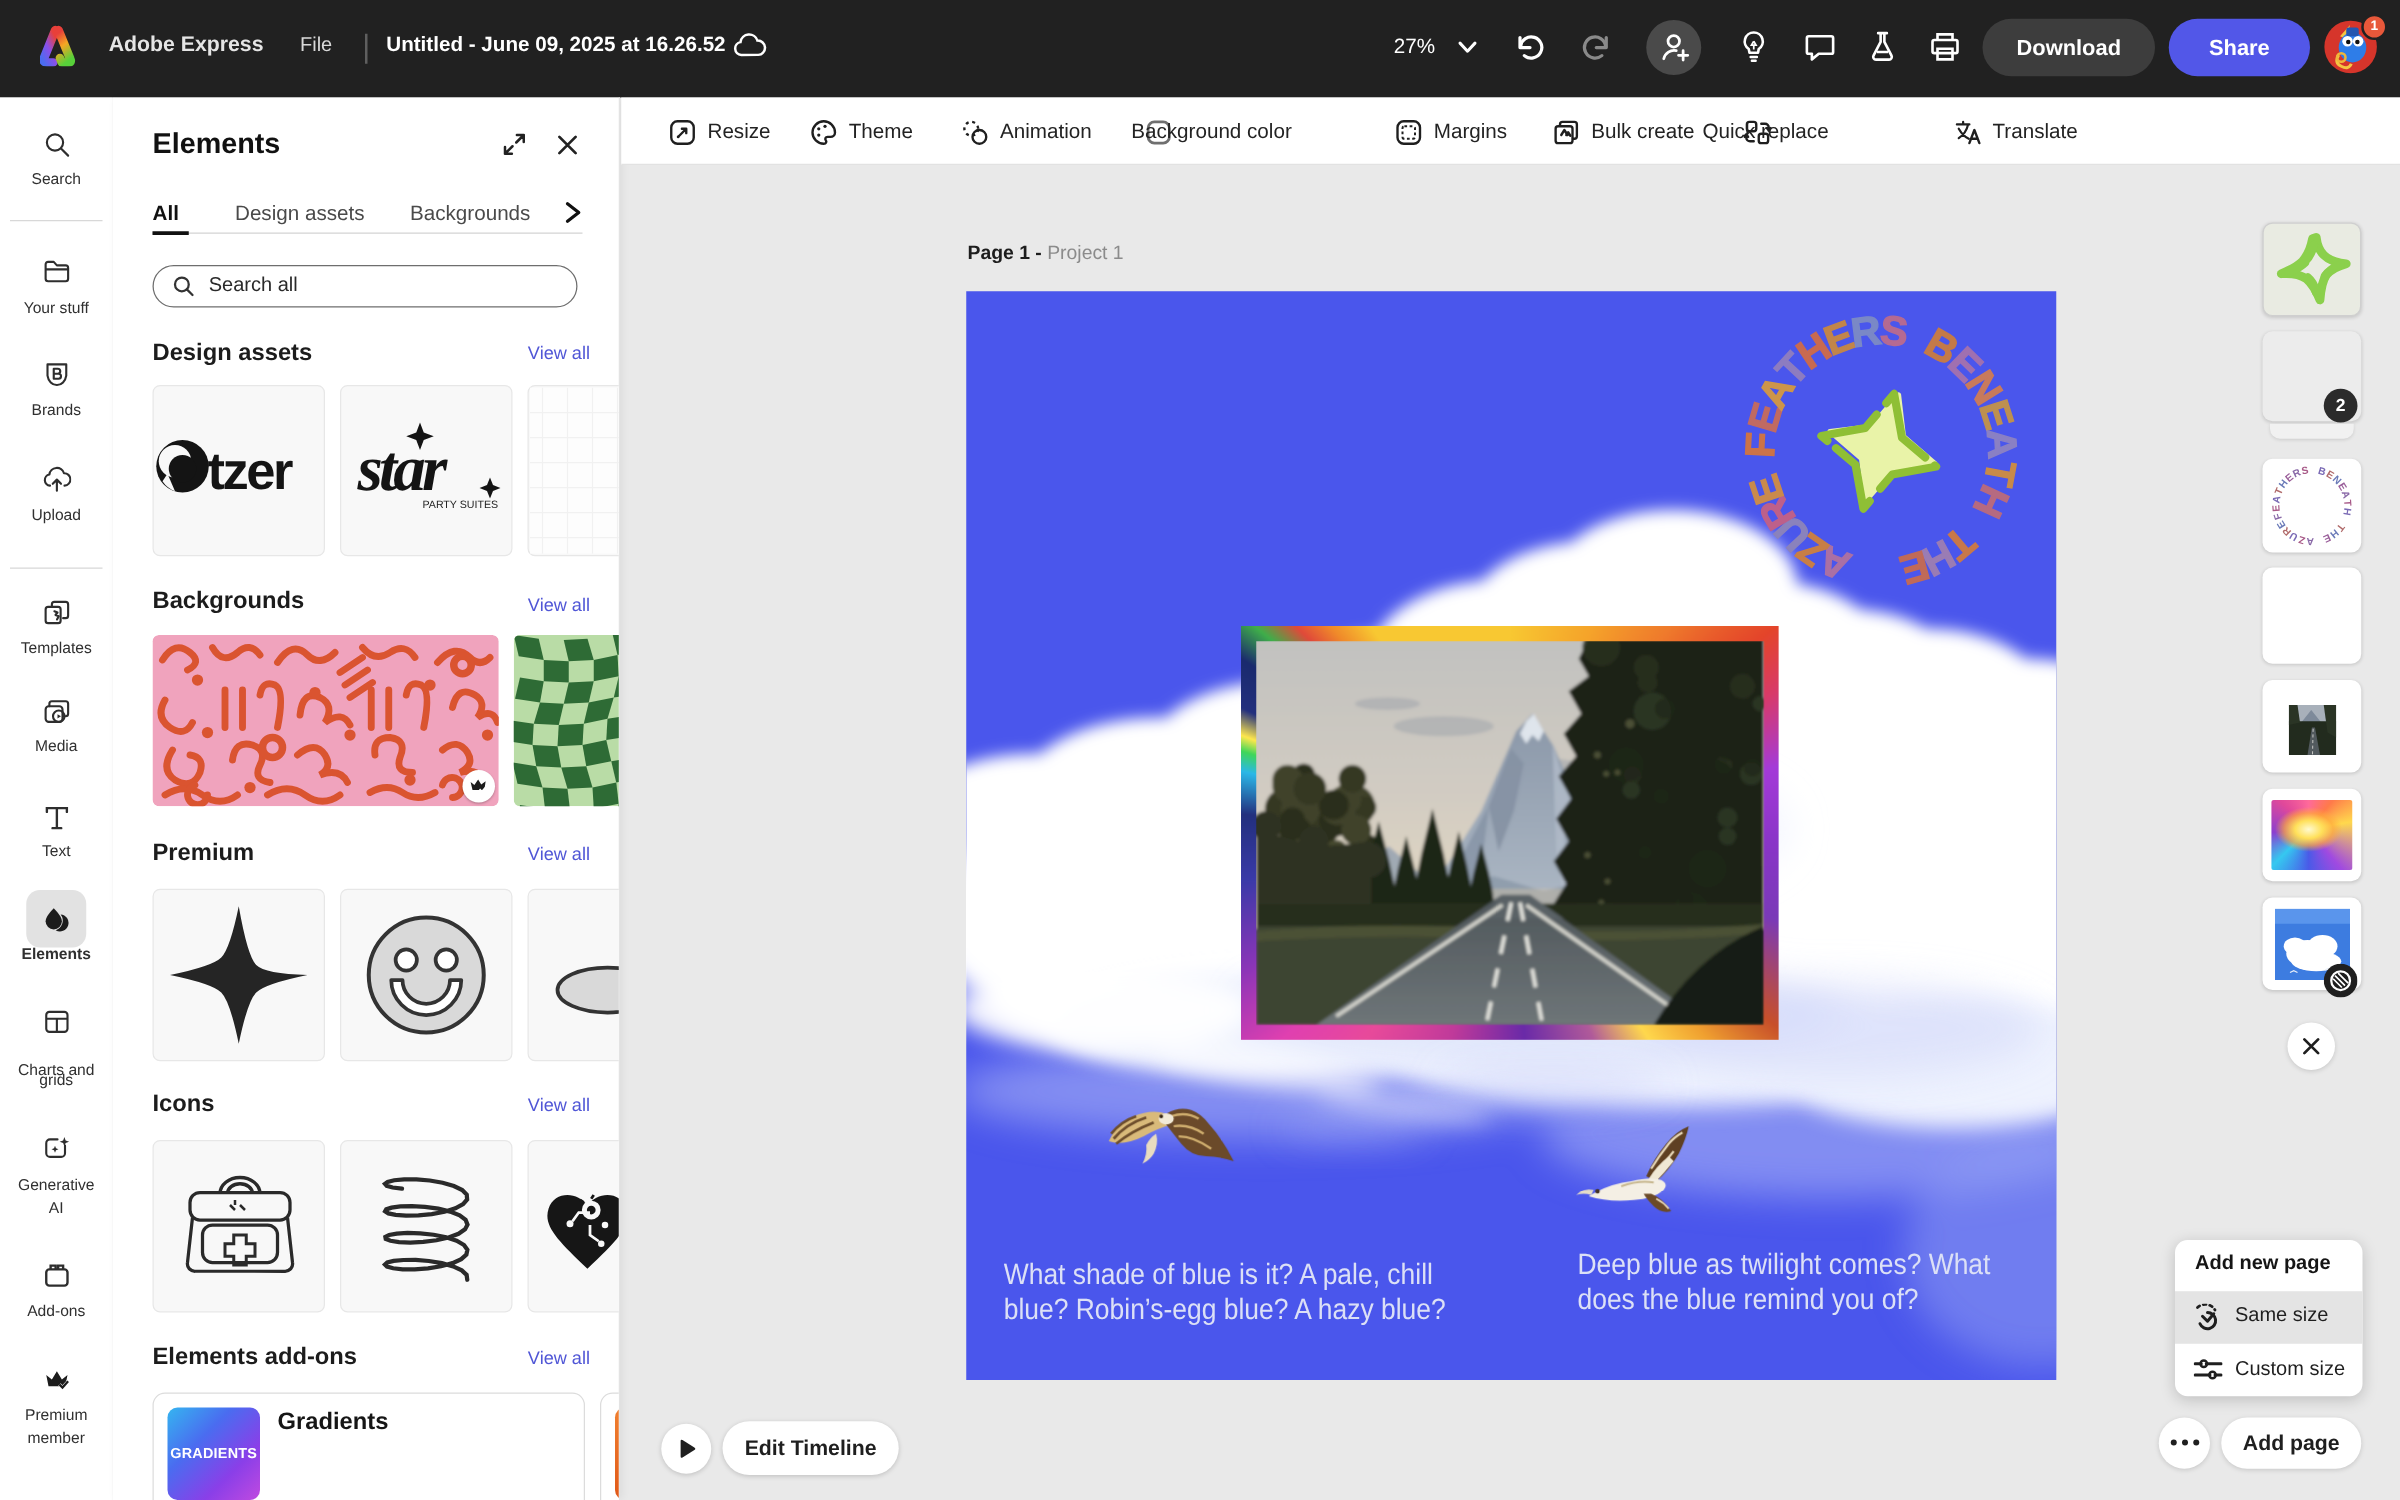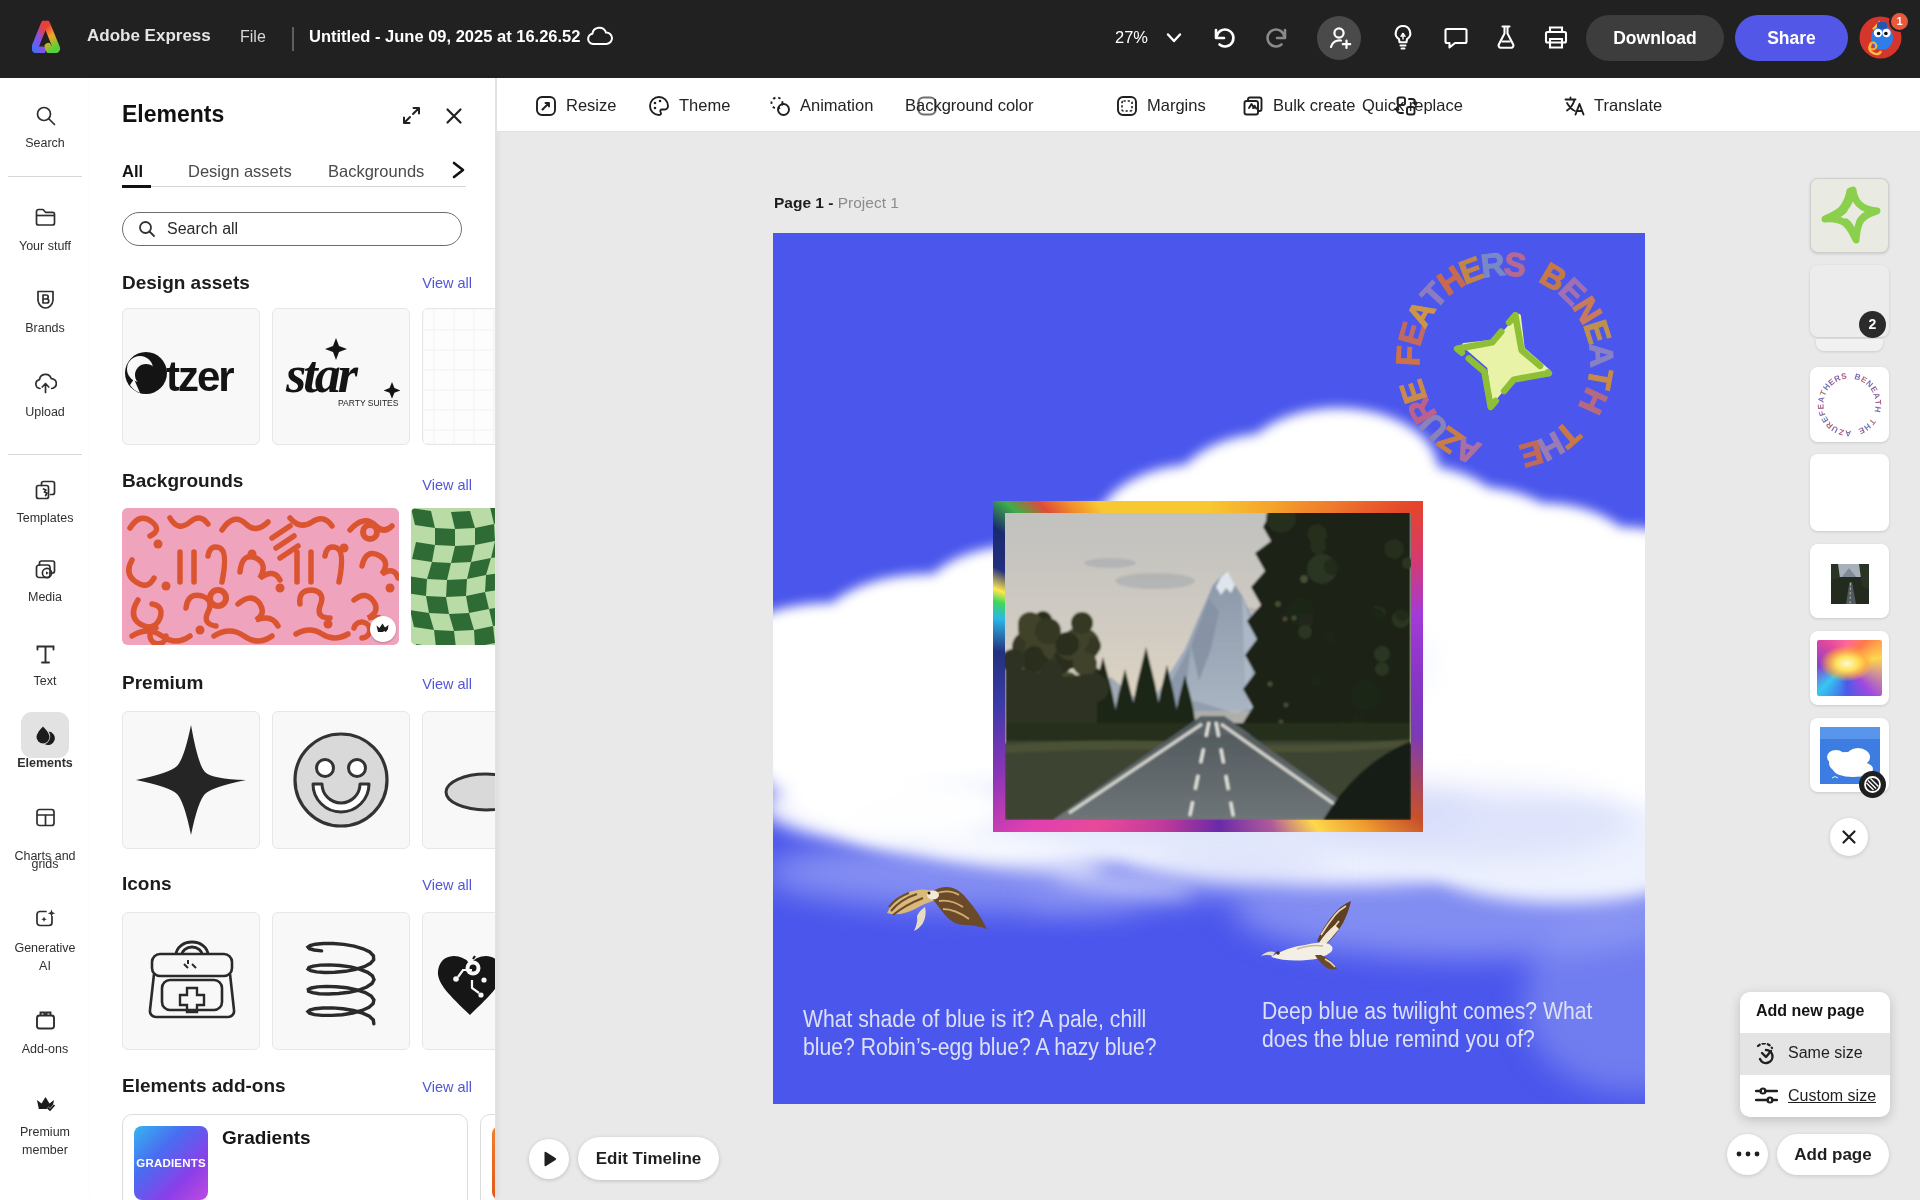--- a/index.html
+++ b/index.html
@@ -777,19 +777,19 @@
 <path d="M4 3 a9 9 0 0 1 14 2" fill="none" stroke="#1f1f1f" stroke-width="2.2" stroke-dasharray="2.2 3" stroke-linecap="round"></path>
 <path d="M12 7 a6.5 6.5 0 1 1 -6 9" fill="none" stroke="#1f1f1f" stroke-width="2.4" stroke-linecap="round"></path>
 <path d="M8 10 l4 4 l5 -6" fill="none" stroke="#1f1f1f" stroke-width="2.4" stroke-linecap="round" stroke-linejoin="round"></path>
 </svg>
 <div class="abs" style="left:1788px;top:1044px;font-size:16px;color:#1f1f1f;">Same size</div>
 <svg class="abs" style="left:1755px;top:1086px" width="23" height="19" viewBox="0 0 23 19">
 <path d="M1 5 h5 M10 5 h12 M1 14 h12 M17 14 h5" stroke="#1f1f1f" stroke-width="2.4" stroke-linecap="round"></path>
 <circle cx="8" cy="5" r="2.6" fill="none" stroke="#1f1f1f" stroke-width="2"></circle>
 <circle cx="15" cy="14" r="2.6" fill="none" stroke="#1f1f1f" stroke-width="2"></circle>
 </svg>
-<div class="abs" style="left:1788px;top:1087px;font-size:16px;color:#1f1f1f;text-decoration:underline;">Custom size</div>
+<div class="abs" style="left:1788px;top:1087px;font-size:16px;color:#1f1f1f;">Custom size</div>
 <div class="abs" style="left:1727px;top:1134px;width:41px;height:41px;border-radius:50%;background:#fff;box-shadow:0 1px 4px rgba(0,0,0,.15);"></div>
 <svg class="abs" style="left:1736px;top:1151px" width="24" height="6" viewBox="0 0 24 6">
     <circle cx="3" cy="3" r="2.4" fill="#1f1f1f"></circle>
     <circle cx="12" cy="3" r="2.4" fill="#1f1f1f"></circle>
     <circle cx="21" cy="3" r="2.4" fill="#1f1f1f"></circle>
   </svg>
 <div class="abs" style="left:1777px;top:1134px;width:112px;height:41px;border-radius:21px;background:#fff;box-shadow:0 1px 4px rgba(0,0,0,.15);font-size:17px;font-weight:bold;color:#1f1f1f;text-align:center;line-height:41px;">Add page</div>
 </body></html>

